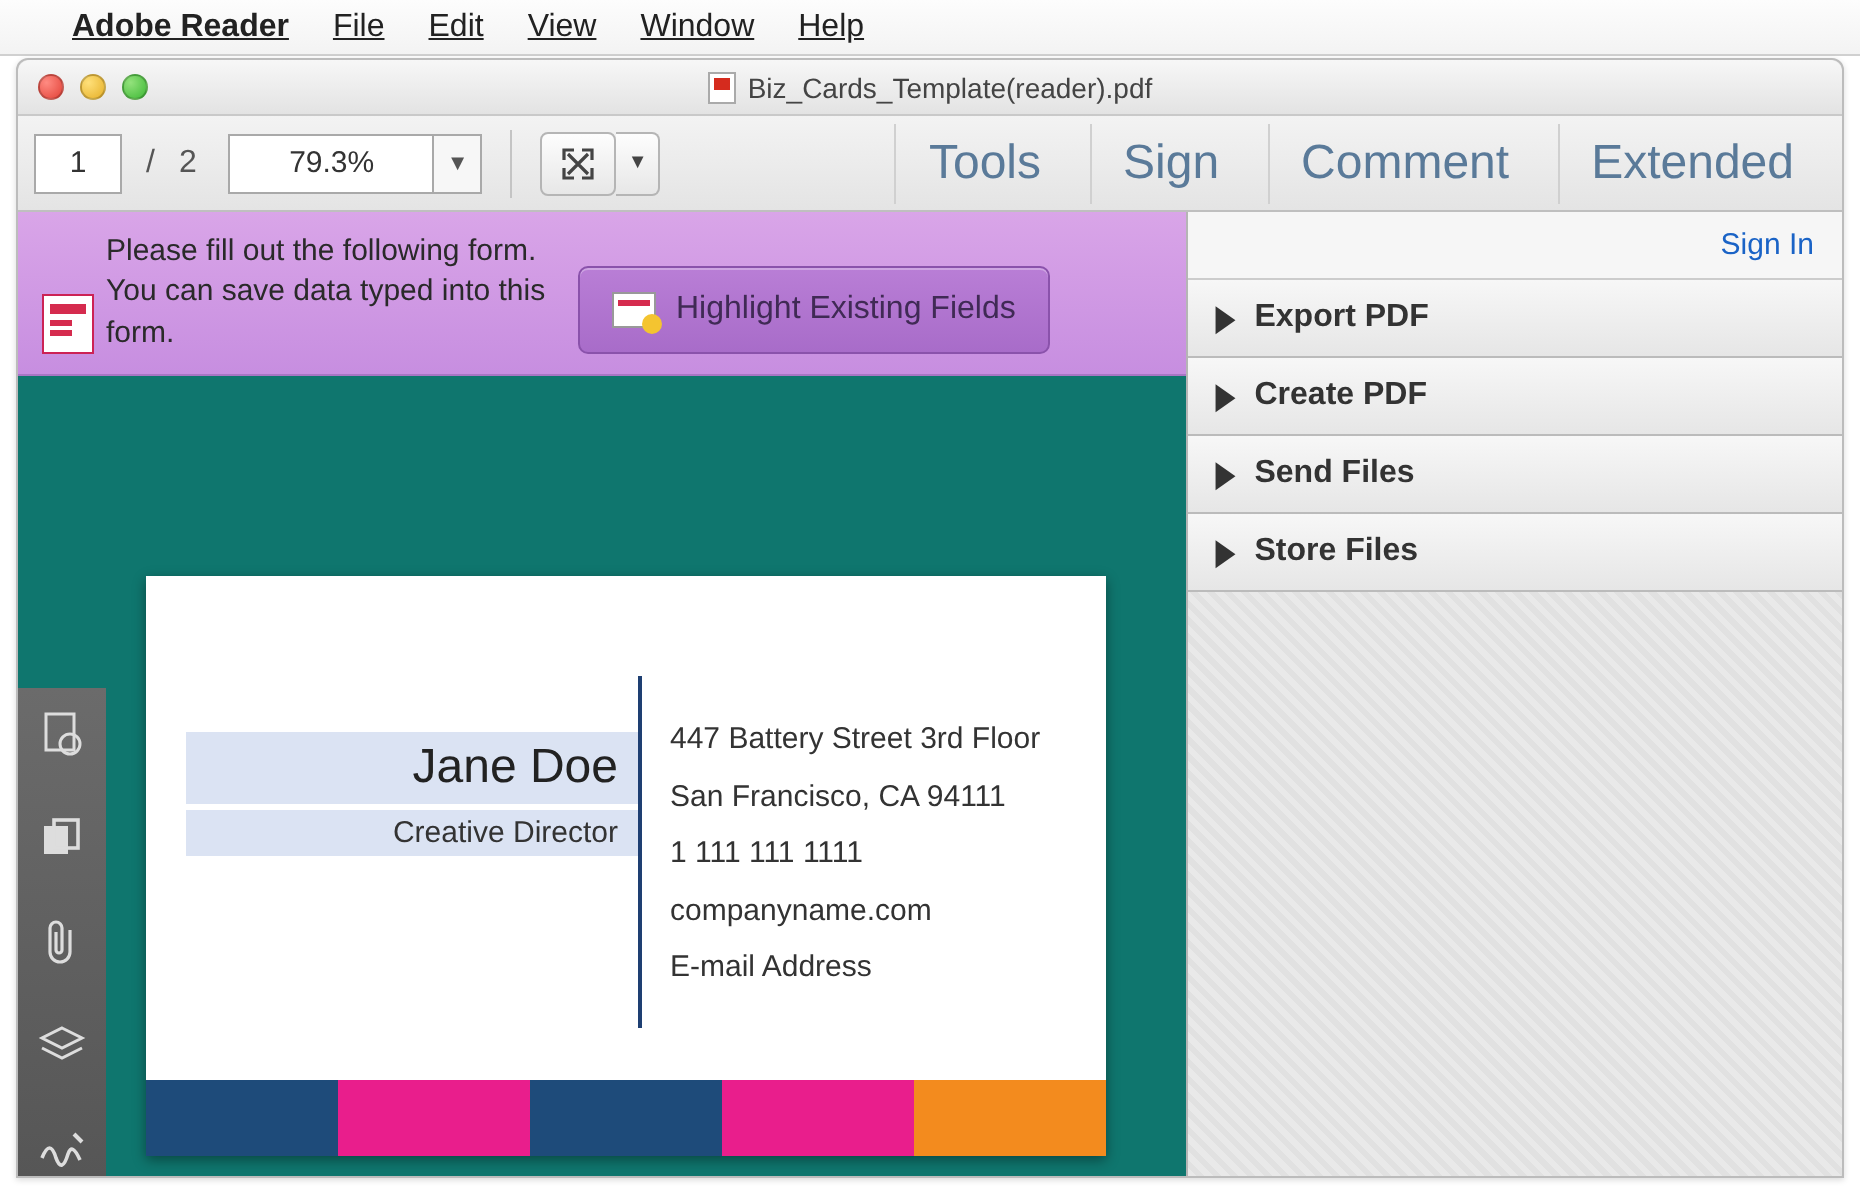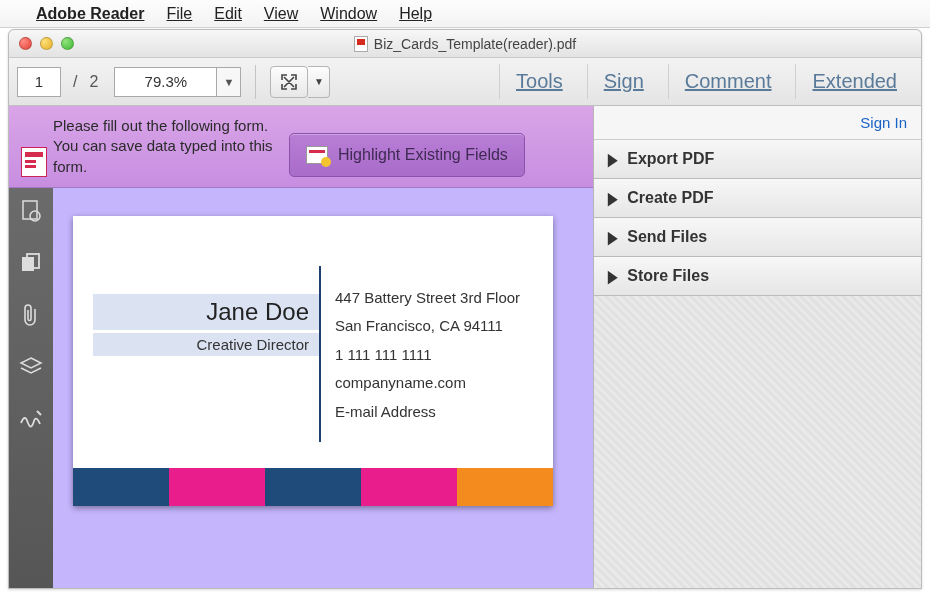--- a/index.html
+++ b/index.html
@@ -71,24 +71,23 @@
   .divider { width:1px; height:34px; background:#c4c4c4; margin:0 6px; }
   .iconbtn {
     width: 38px; height: 32px; border:1px solid #b5b5b5; border-radius:4px;
     background: linear-gradient(#fdfdfd,#e7e7e7);
     display:inline-flex; align-items:center; justify-content:center;
     color:#444;
   }
   .iconbtn.small { width:22px; border-left:none; border-radius:0 4px 4px 0;}
   .toolbar-spacer { flex:1; }
   .tabbtn {
-    font-size: 20px; font-weight:400; color:#5a7a99;
+    font-size: 24px; font-weight:400; color:#5a7a99;
     padding: 6px 16px; cursor:default;
     border-left: 1px solid #d0d0d0;
-    text-decoration: underline;
   }
   .tabbtn:first-of-type { border-left:none; }
 
   
   .body { flex:1; display:flex; overflow:hidden; }
   .leftcol { flex:1; display:flex; flex-direction:column; min-width:0;}
   .rightpanel {
     width: 328px; border-left:1px solid #b5b5b5;
     background: #efefef;
     display:flex; flex-direction:column;
@@ -115,21 +114,21 @@
     padding: 12px 16px;
     display:flex; align-items:center; gap:10px;
     color:#402a55; font-size:16px;
     box-shadow: inset 0 1px 0 rgba(255,255,255,0.3);
   }
   .hl-icon{width:22px;height:18px;background:#fff;border:1px solid #999;position:relative;}
   .hl-icon::before{content:"";position:absolute;left:2px;right:2px;top:3px;height:3px;background:#d52b4e;}
   .hl-icon::after{content:"";position:absolute;right:-4px;bottom:-4px;width:10px;height:10px;background:#f4c430;border-radius:50%;}
 
   
-  .docouter { flex:1; display:flex; background:#c4b5fd; min-height:0;}
+  .docouter { flex:1; display:flex; background:#0f766e; min-height:0;align-items:flex-end;}
   .navstrip {
     width: 44px; background: linear-gradient(#6b6b6b,#565656);
     display:flex; flex-direction:column; align-items:center;
     padding-top:10px; gap:26px;
   }
   .navstrip .nicon { width:26px; height:26px; color:#ddd; display:flex; align-items:center; justify-content:center; font-size:20px;}
   .docscroll { flex:1; overflow:auto; position:relative; padding: 28px 10px 10px 20px;}
   .docscroll::-webkit-scrollbar{width:16px;background:#e8e8e8;}
   .docscroll::-webkit-scrollbar-thumb{background:#bfc6d1;border:3px solid #e8e8e8;border-radius:8px;}
 

